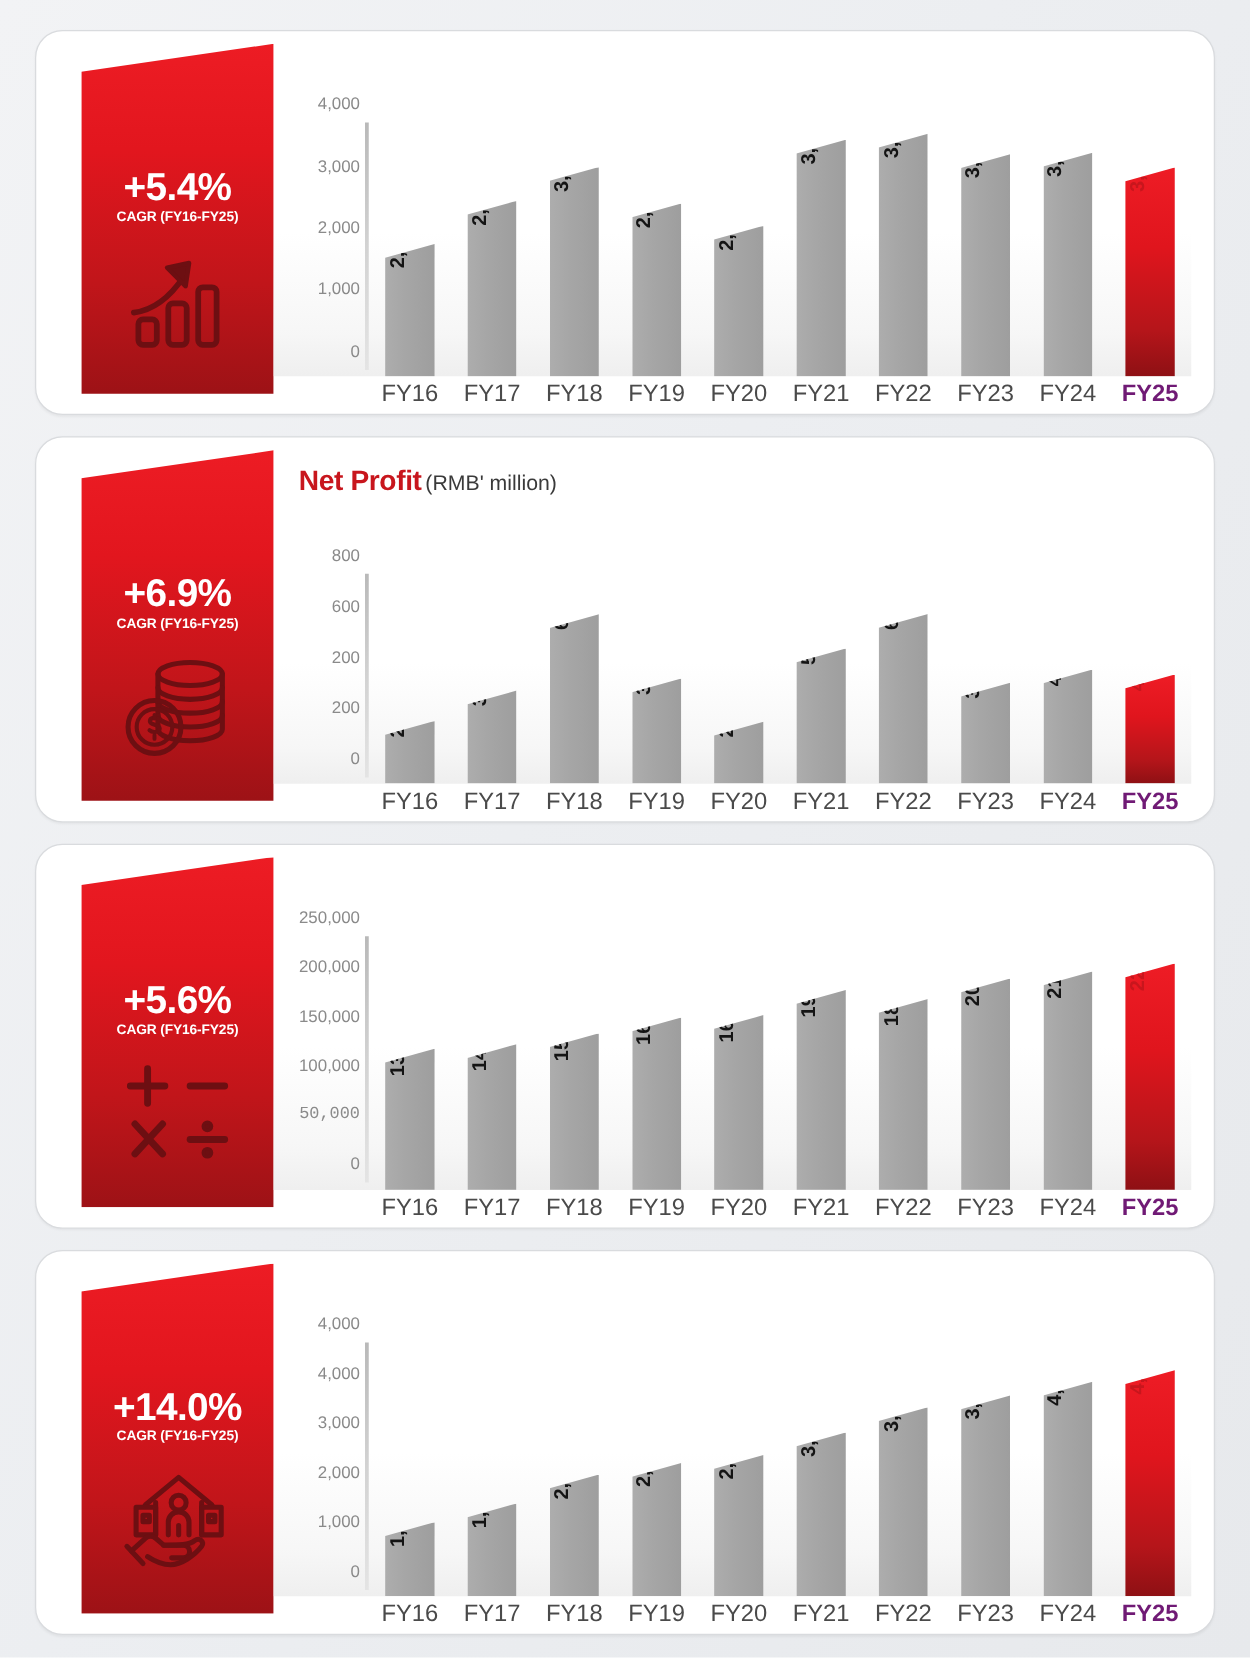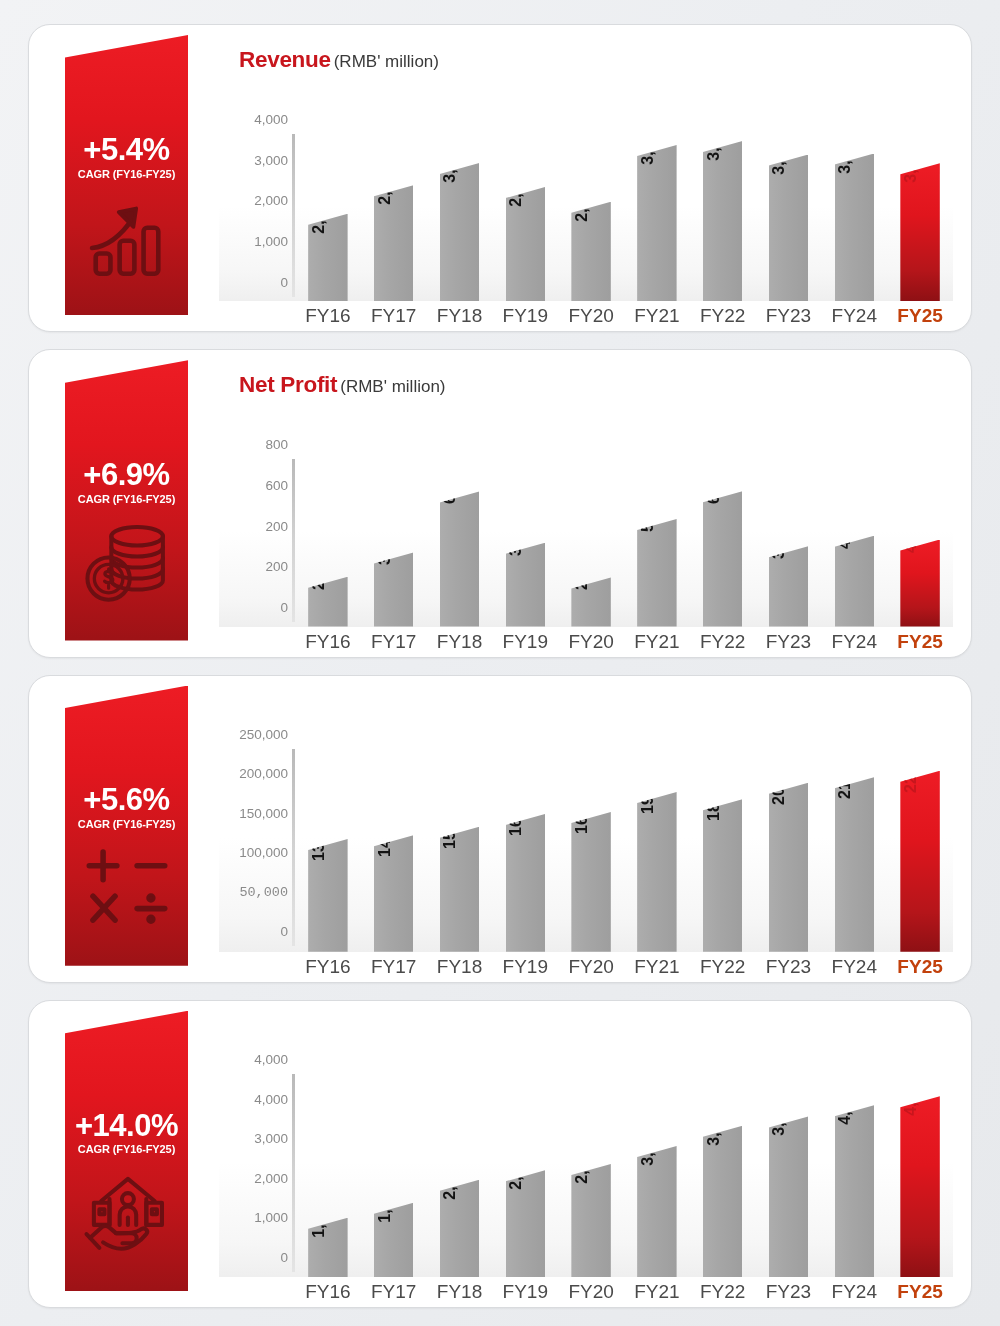--- a/index.html
+++ b/index.html
@@ -34,21 +34,21 @@
     flex: 1 1 0;
     box-shadow: 0 1px 2px rgba(0,0,0,0.05);
     overflow: hidden;
   }
 
   
   .badge {
     position: absolute;
     left: 36px;
     top: 10px;
-    width: 123px;
+    width: 154px;
     height: calc(100% - 26px);
     background: linear-gradient(180deg, #ed1c24 0%, #e2161e 30%, #c1151a 68%, #9d1216 100%);
     -webkit-clip-path: polygon(0% 8.0%, 100% 0%, 100% 100%, 0% 100%);
     clip-path: polygon(0% 8.0%, 100% 0%, 100% 100%, 0% 100%);
     display: flex;
     flex-direction: column;
     align-items: center;
     padding-top: 10.5%;
     color: #ffffff;
     text-align: center;
@@ -181,21 +181,21 @@
     align-items: center;
     margin-left: 76px;
   }
   .xlab {
     flex: 1 1 0;
     text-align: center;
     font-size: 19px;
     color: #4a4a4a;
     font-weight: 400;
   }
-  .xlab.hi { color: #c2410c; font-weight: 700; }
+  .xlab.hi { color: #701a75; font-weight: 700; }
 
   
   .floor {
     position: absolute;
     left: 0; right: 0; bottom: 0;
     height: 42%;
     background: linear-gradient(180deg, rgba(255,255,255,0) 0%, rgba(245,245,245,0.85) 70%, rgba(238,238,238,0.95) 100%);
     pointer-events: none;
   }
 </style>
@@ -211,21 +211,20 @@
     <svg viewBox="0 0 100 100" fill="none" stroke="#6d0f12" stroke-width="5" stroke-linecap="round" stroke-linejoin="round">
       <path d="M12 62 C30 60 44 48 56 30"></path>
       <path d="M41 23 L60 19 L57 39 Z" fill="#6d0f12" stroke-width="4"></path>
       <rect x="16" y="68" width="16" height="22" rx="4"></rect>
       <rect x="42" y="54" width="16" height="36" rx="4"></rect>
       <rect x="68" y="40" width="16" height="50" rx="4"></rect>
     </svg>
         </div>
       </div>
       <div class="chart-wrap">
-        <div class="chart-title"><span class="t-main">Revenue</span><span class="t-unit">(RMB' million)</span></div>
         <div class="plot">
           <div class="floor"></div>
           <div class="yaxis">
             <div class="ytick" style="bottom: 2%;">0</div>
             <div class="ytick" style="bottom: 20%;">1,000</div>
             <div class="ytick" style="bottom: 38%;">2,000</div>
             <div class="ytick" style="bottom: 56%;">3,000</div>
             <div class="ytick" style="bottom: 74%;">4,000</div>
             <div class="axisline" style="right: 0px; bottom: 2%; height: 72%;"></div>
           </div>

